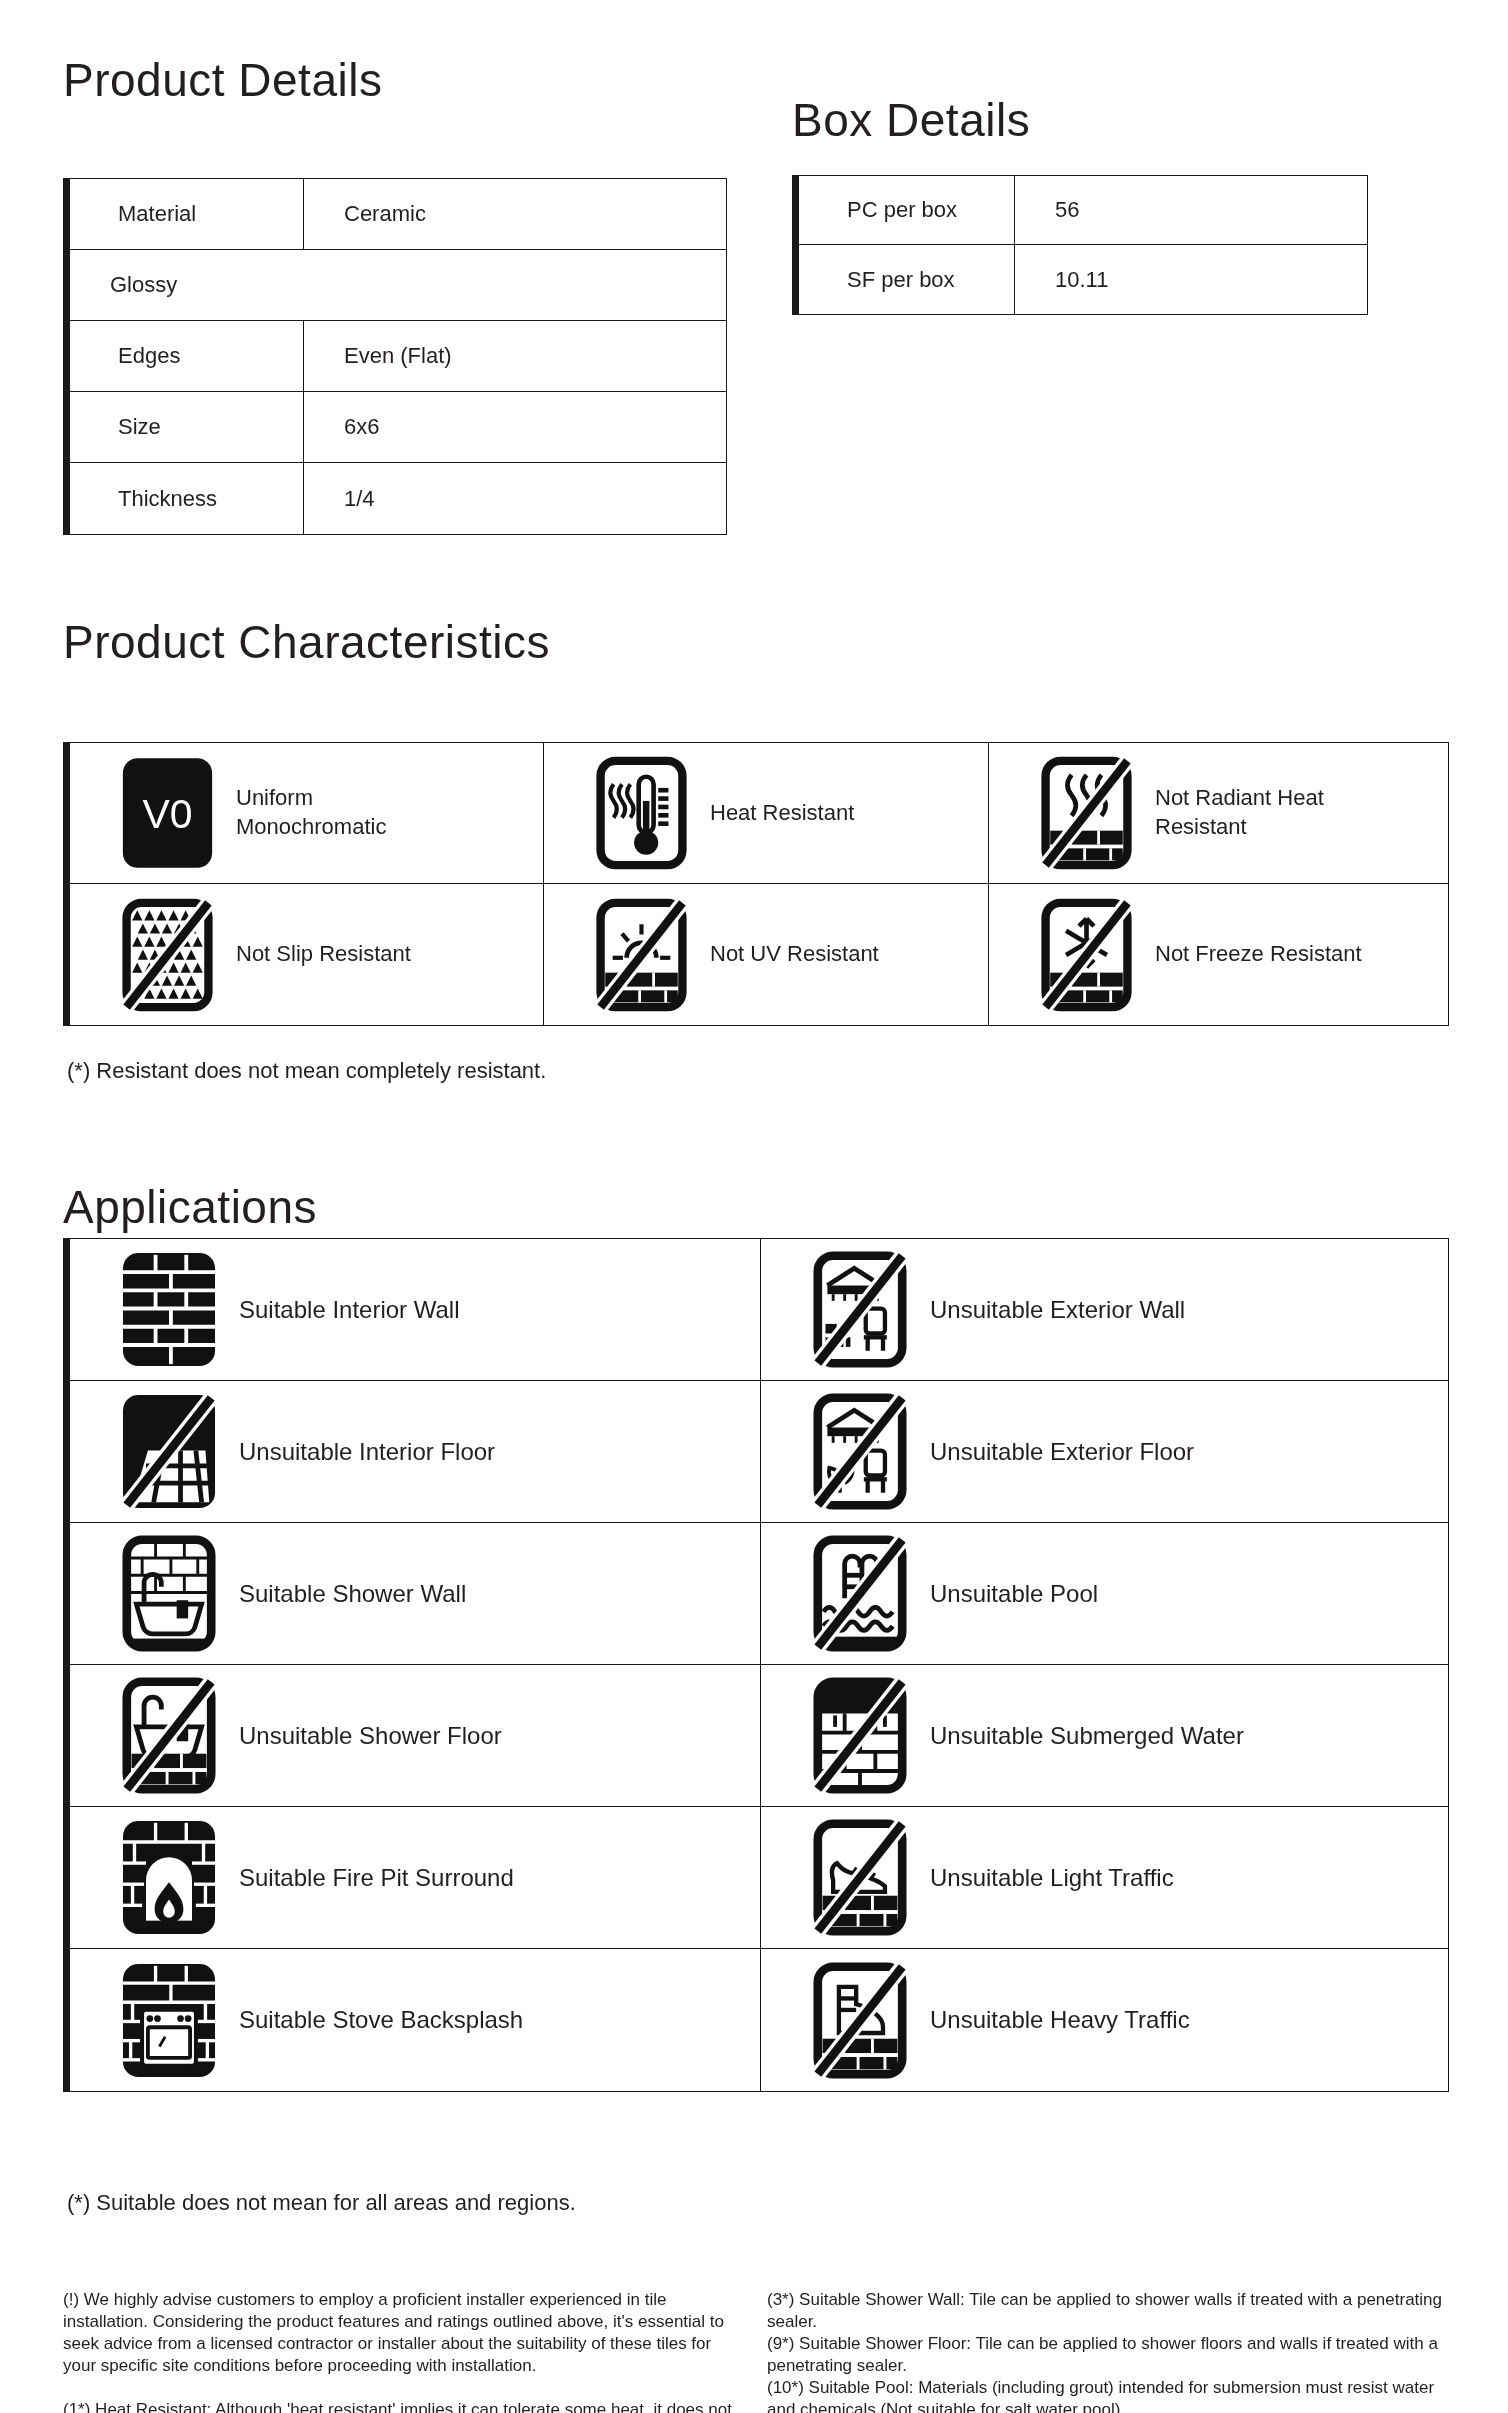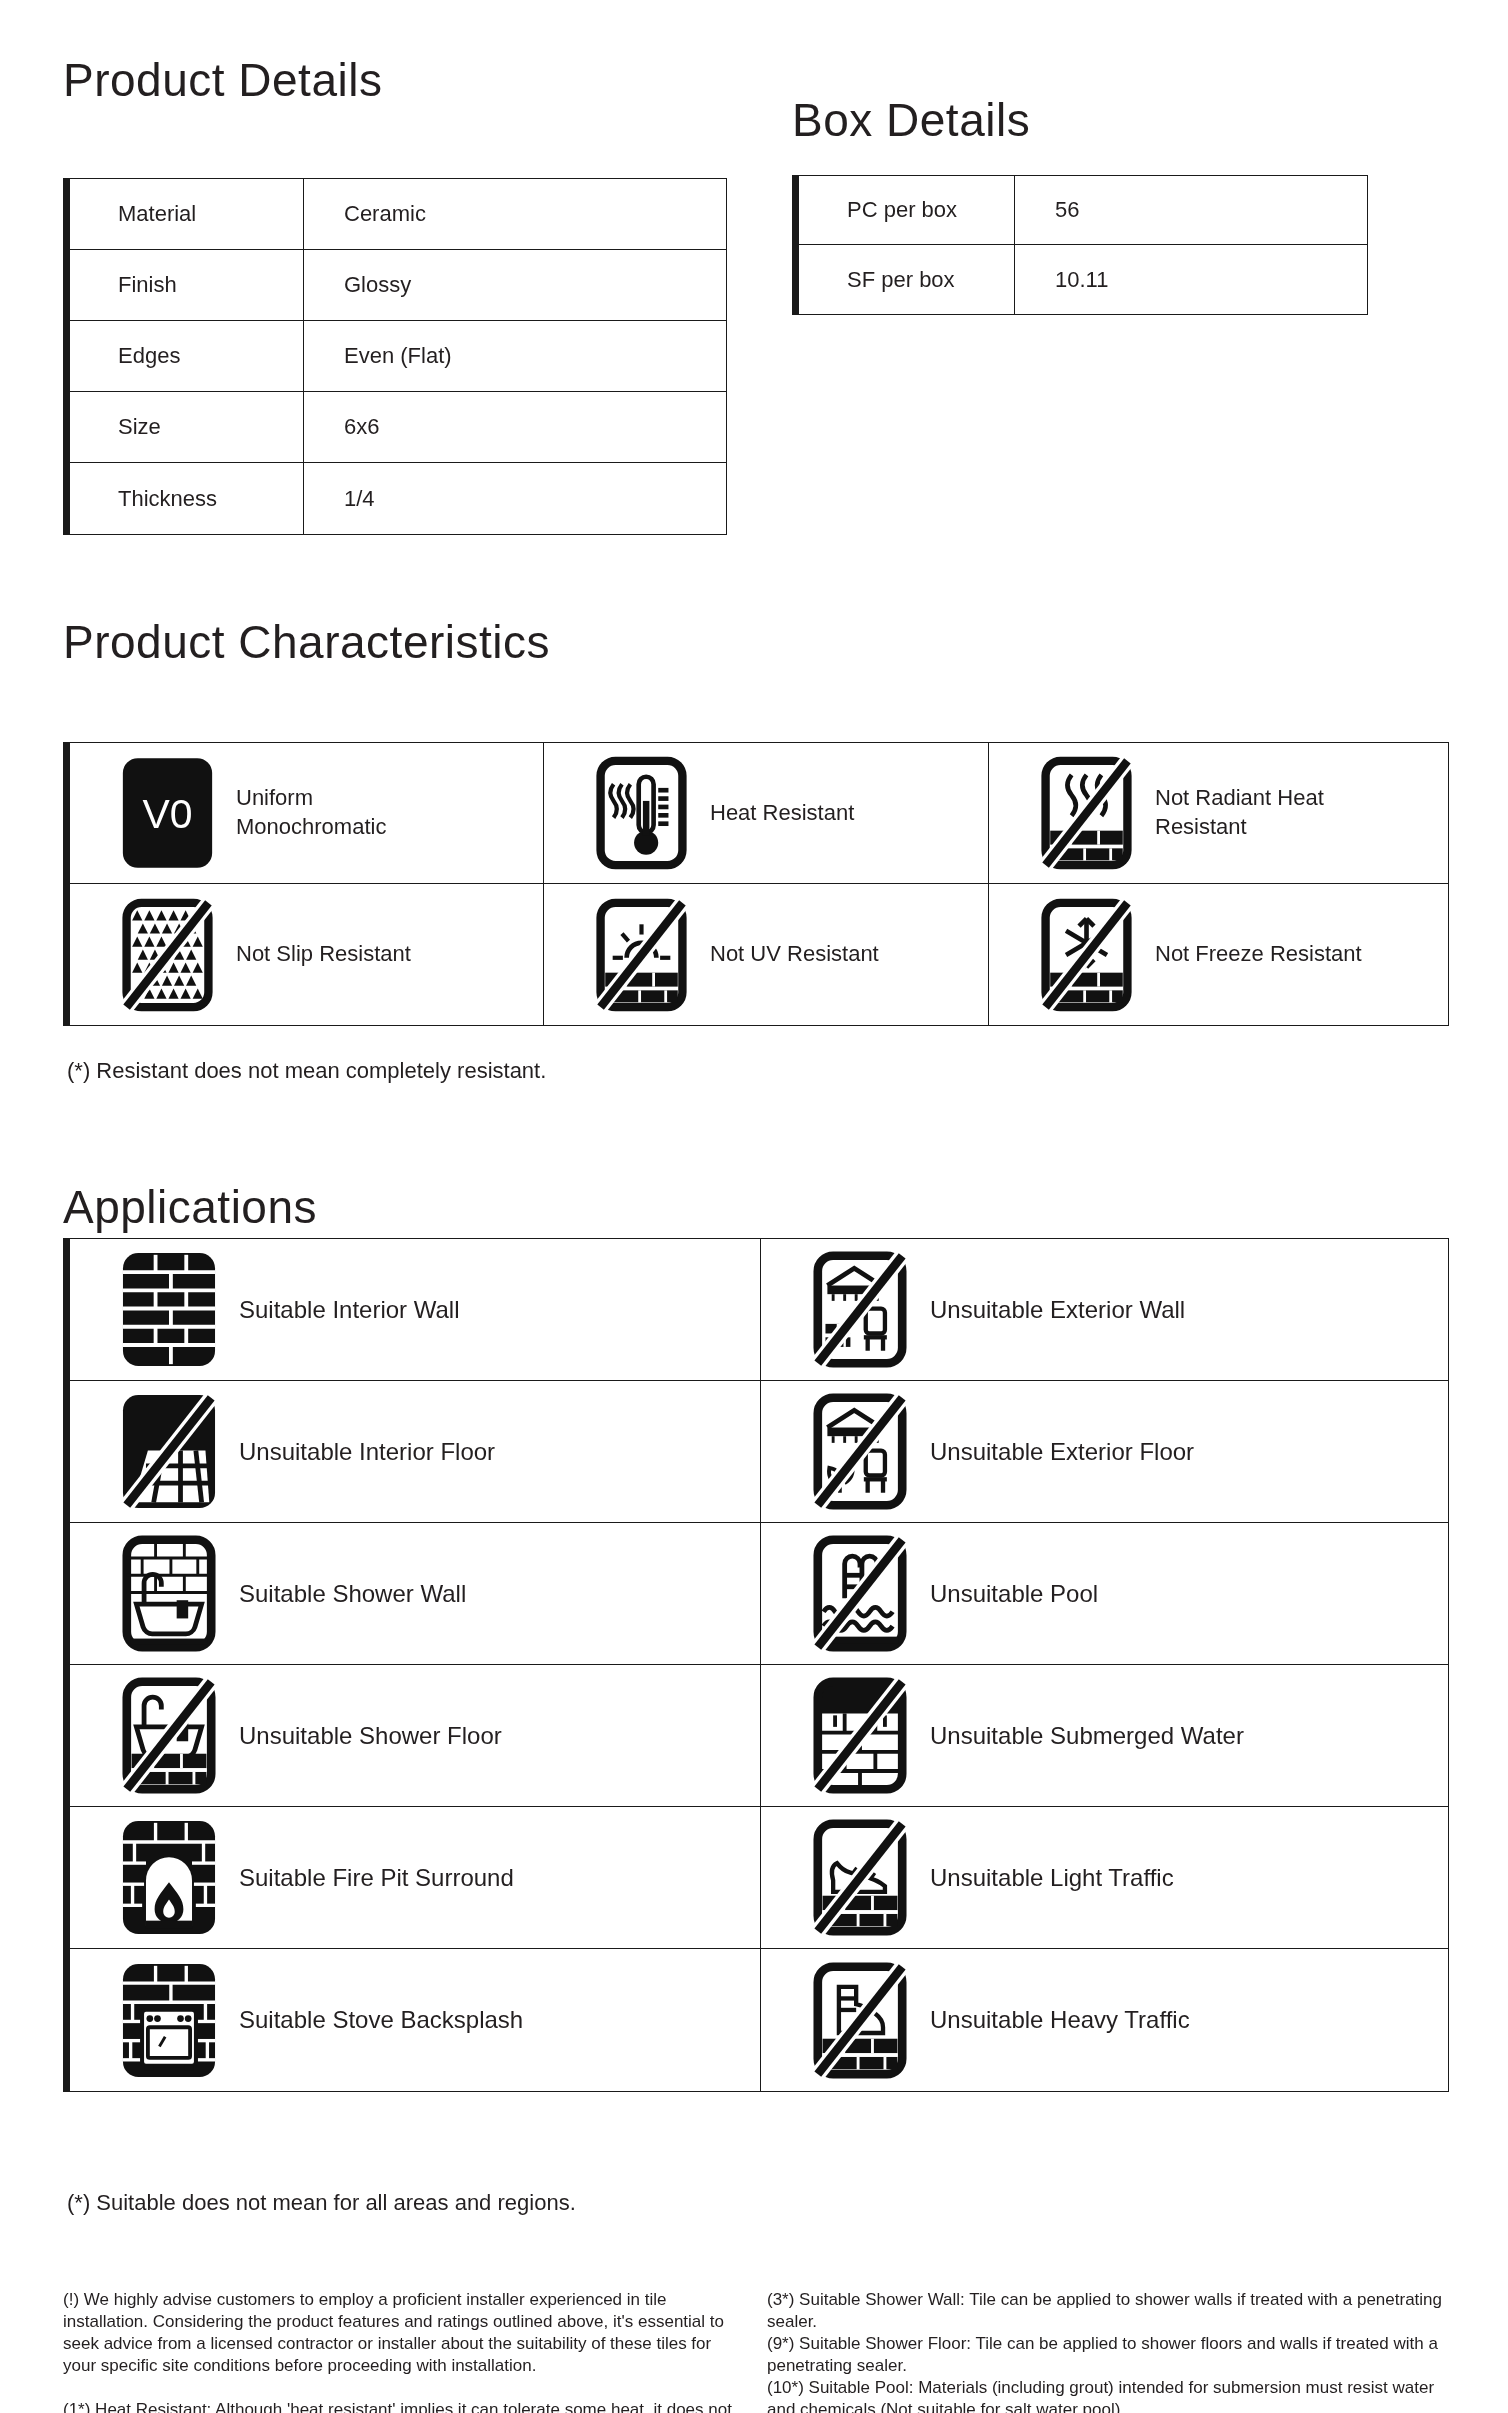--- a/index.html
+++ b/index.html
@@ -110,23 +110,20 @@
   <div class="spec-table" id="pd-table">
       <div class="spec-row">
         <div class="spec-label">
           <span>Material</span>
         </div>
         <div class="spec-value">
           <span>Ceramic</span>
         </div>
       </div>
       <div class="spec-row">
-        <div class="spec-label">
-          <span>Finish</span>
-        </div>
         <div class="spec-value">
           <span>Glossy</span>
         </div>
       </div>
       <div class="spec-row">
         <div class="spec-label">
           <span>Edges</span>
         </div>
         <div class="spec-value">
           <span>Even (Flat)</span>

